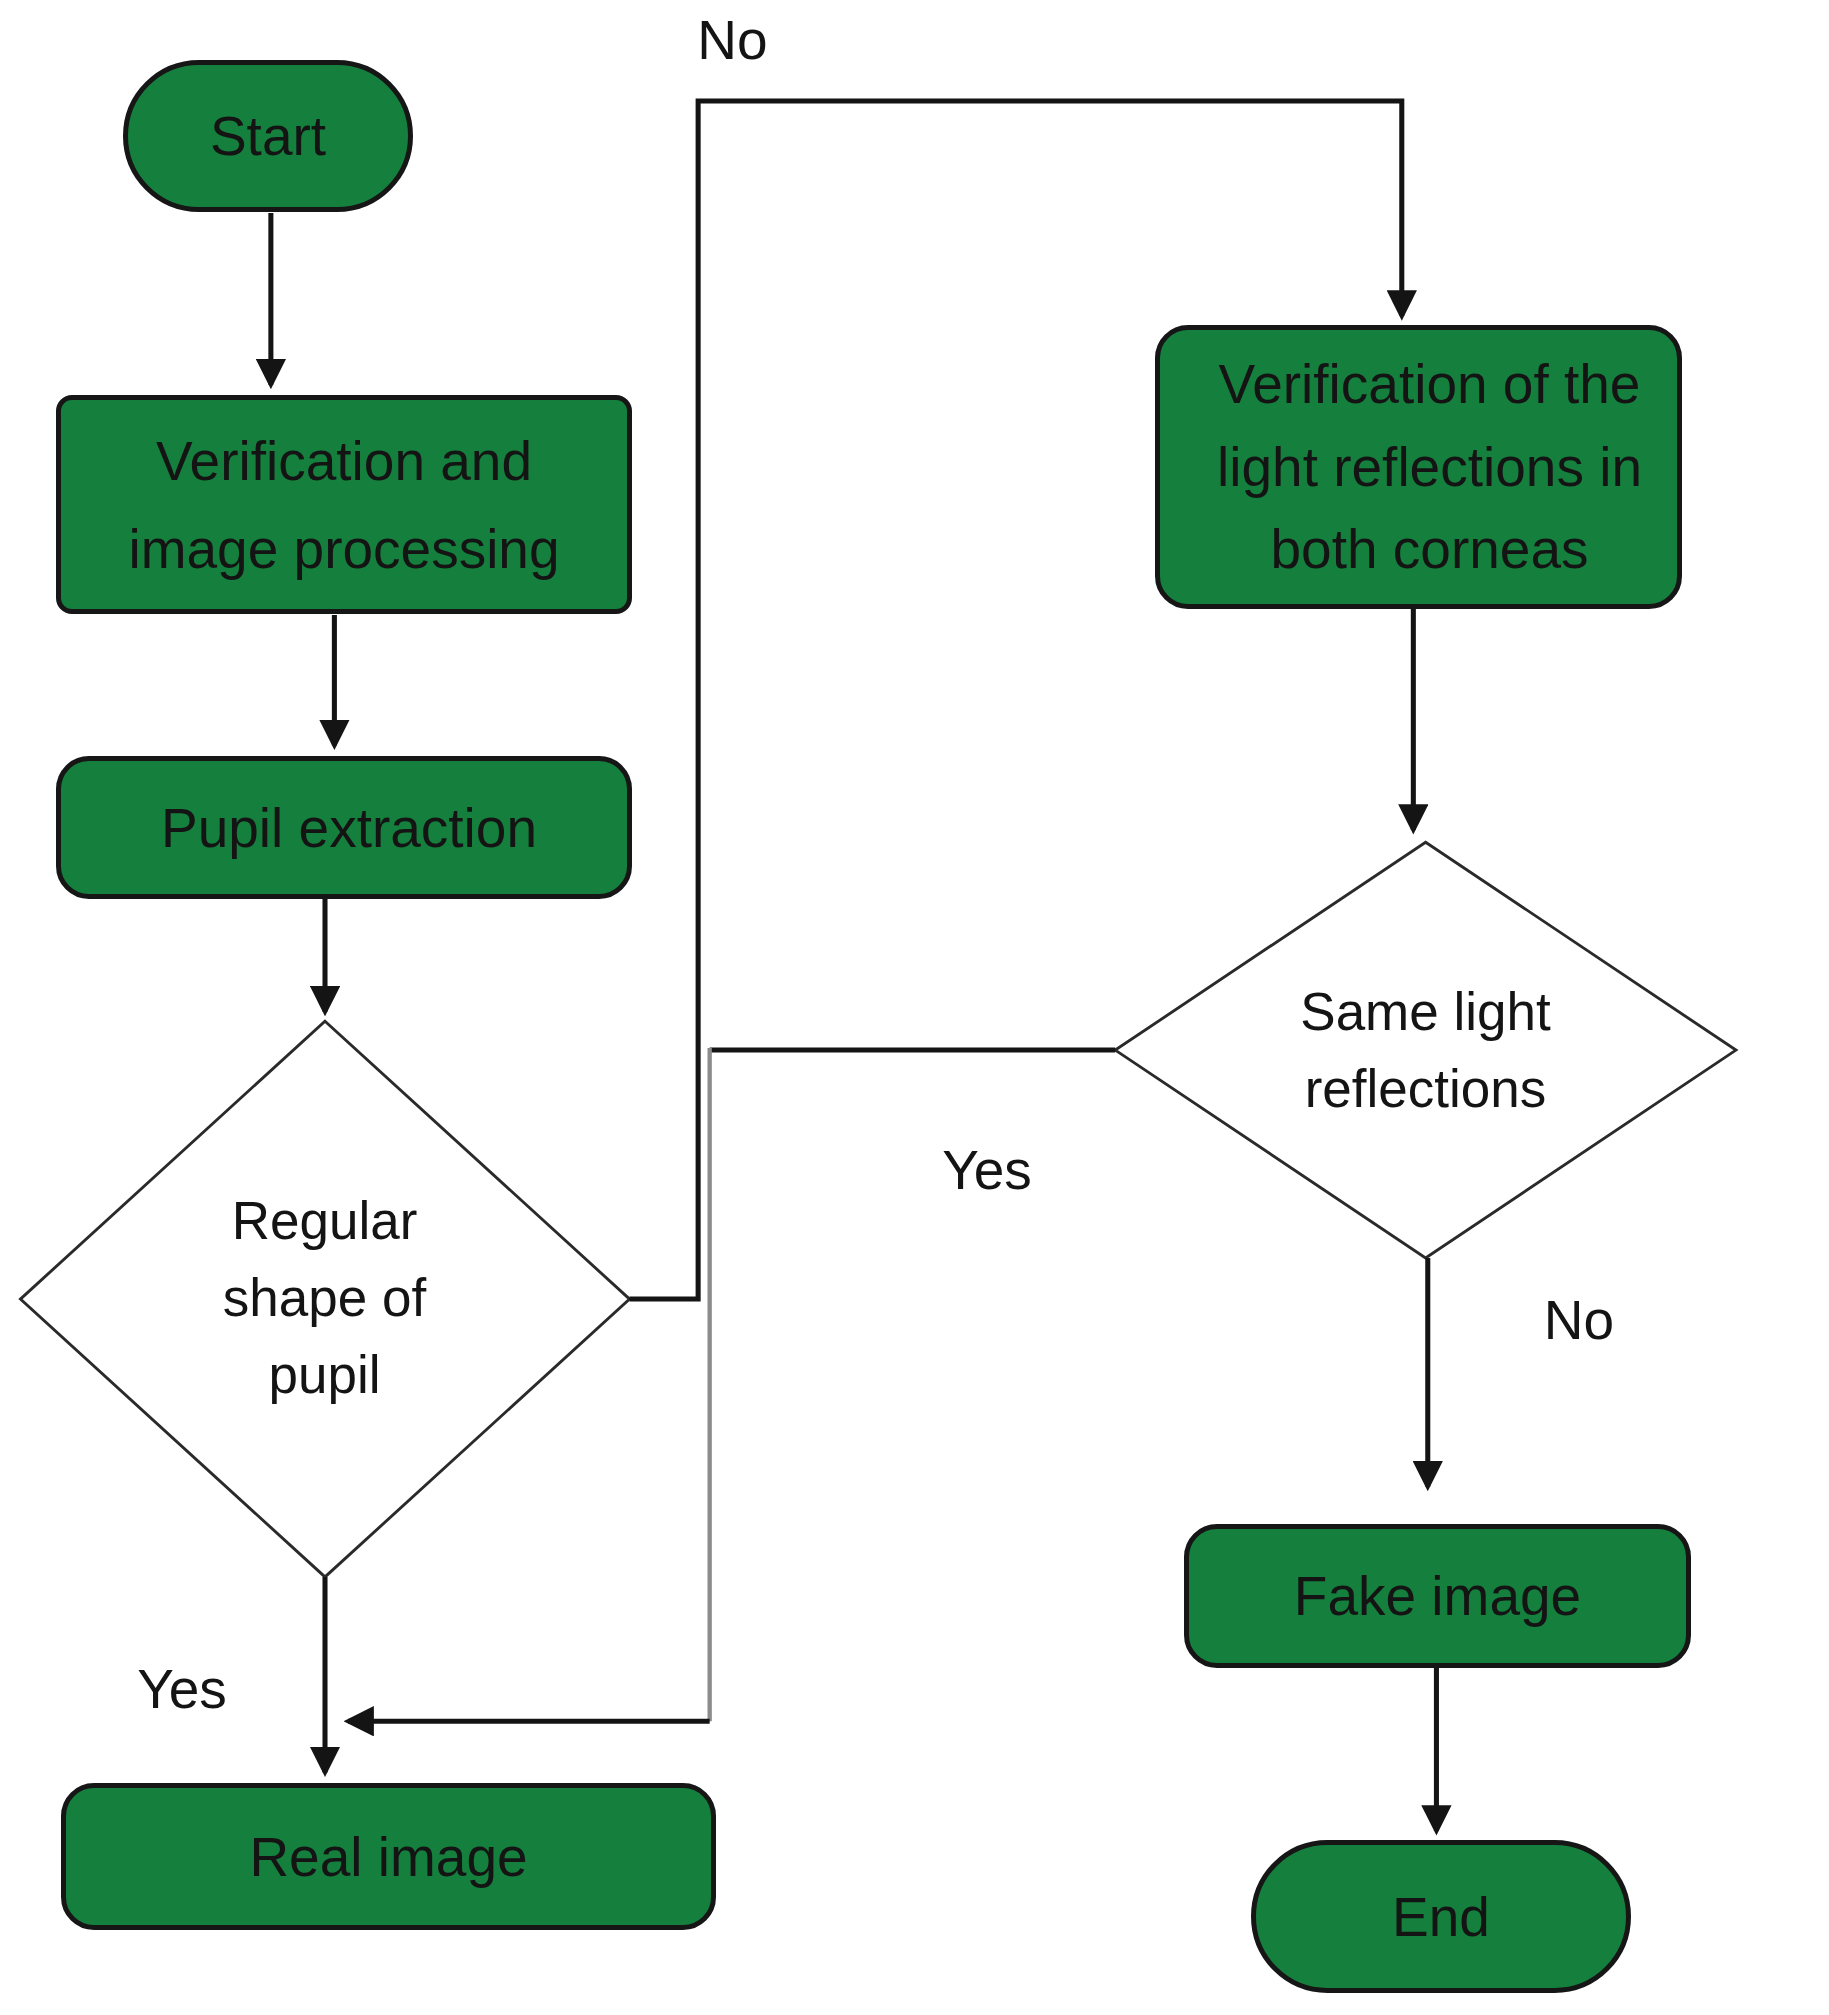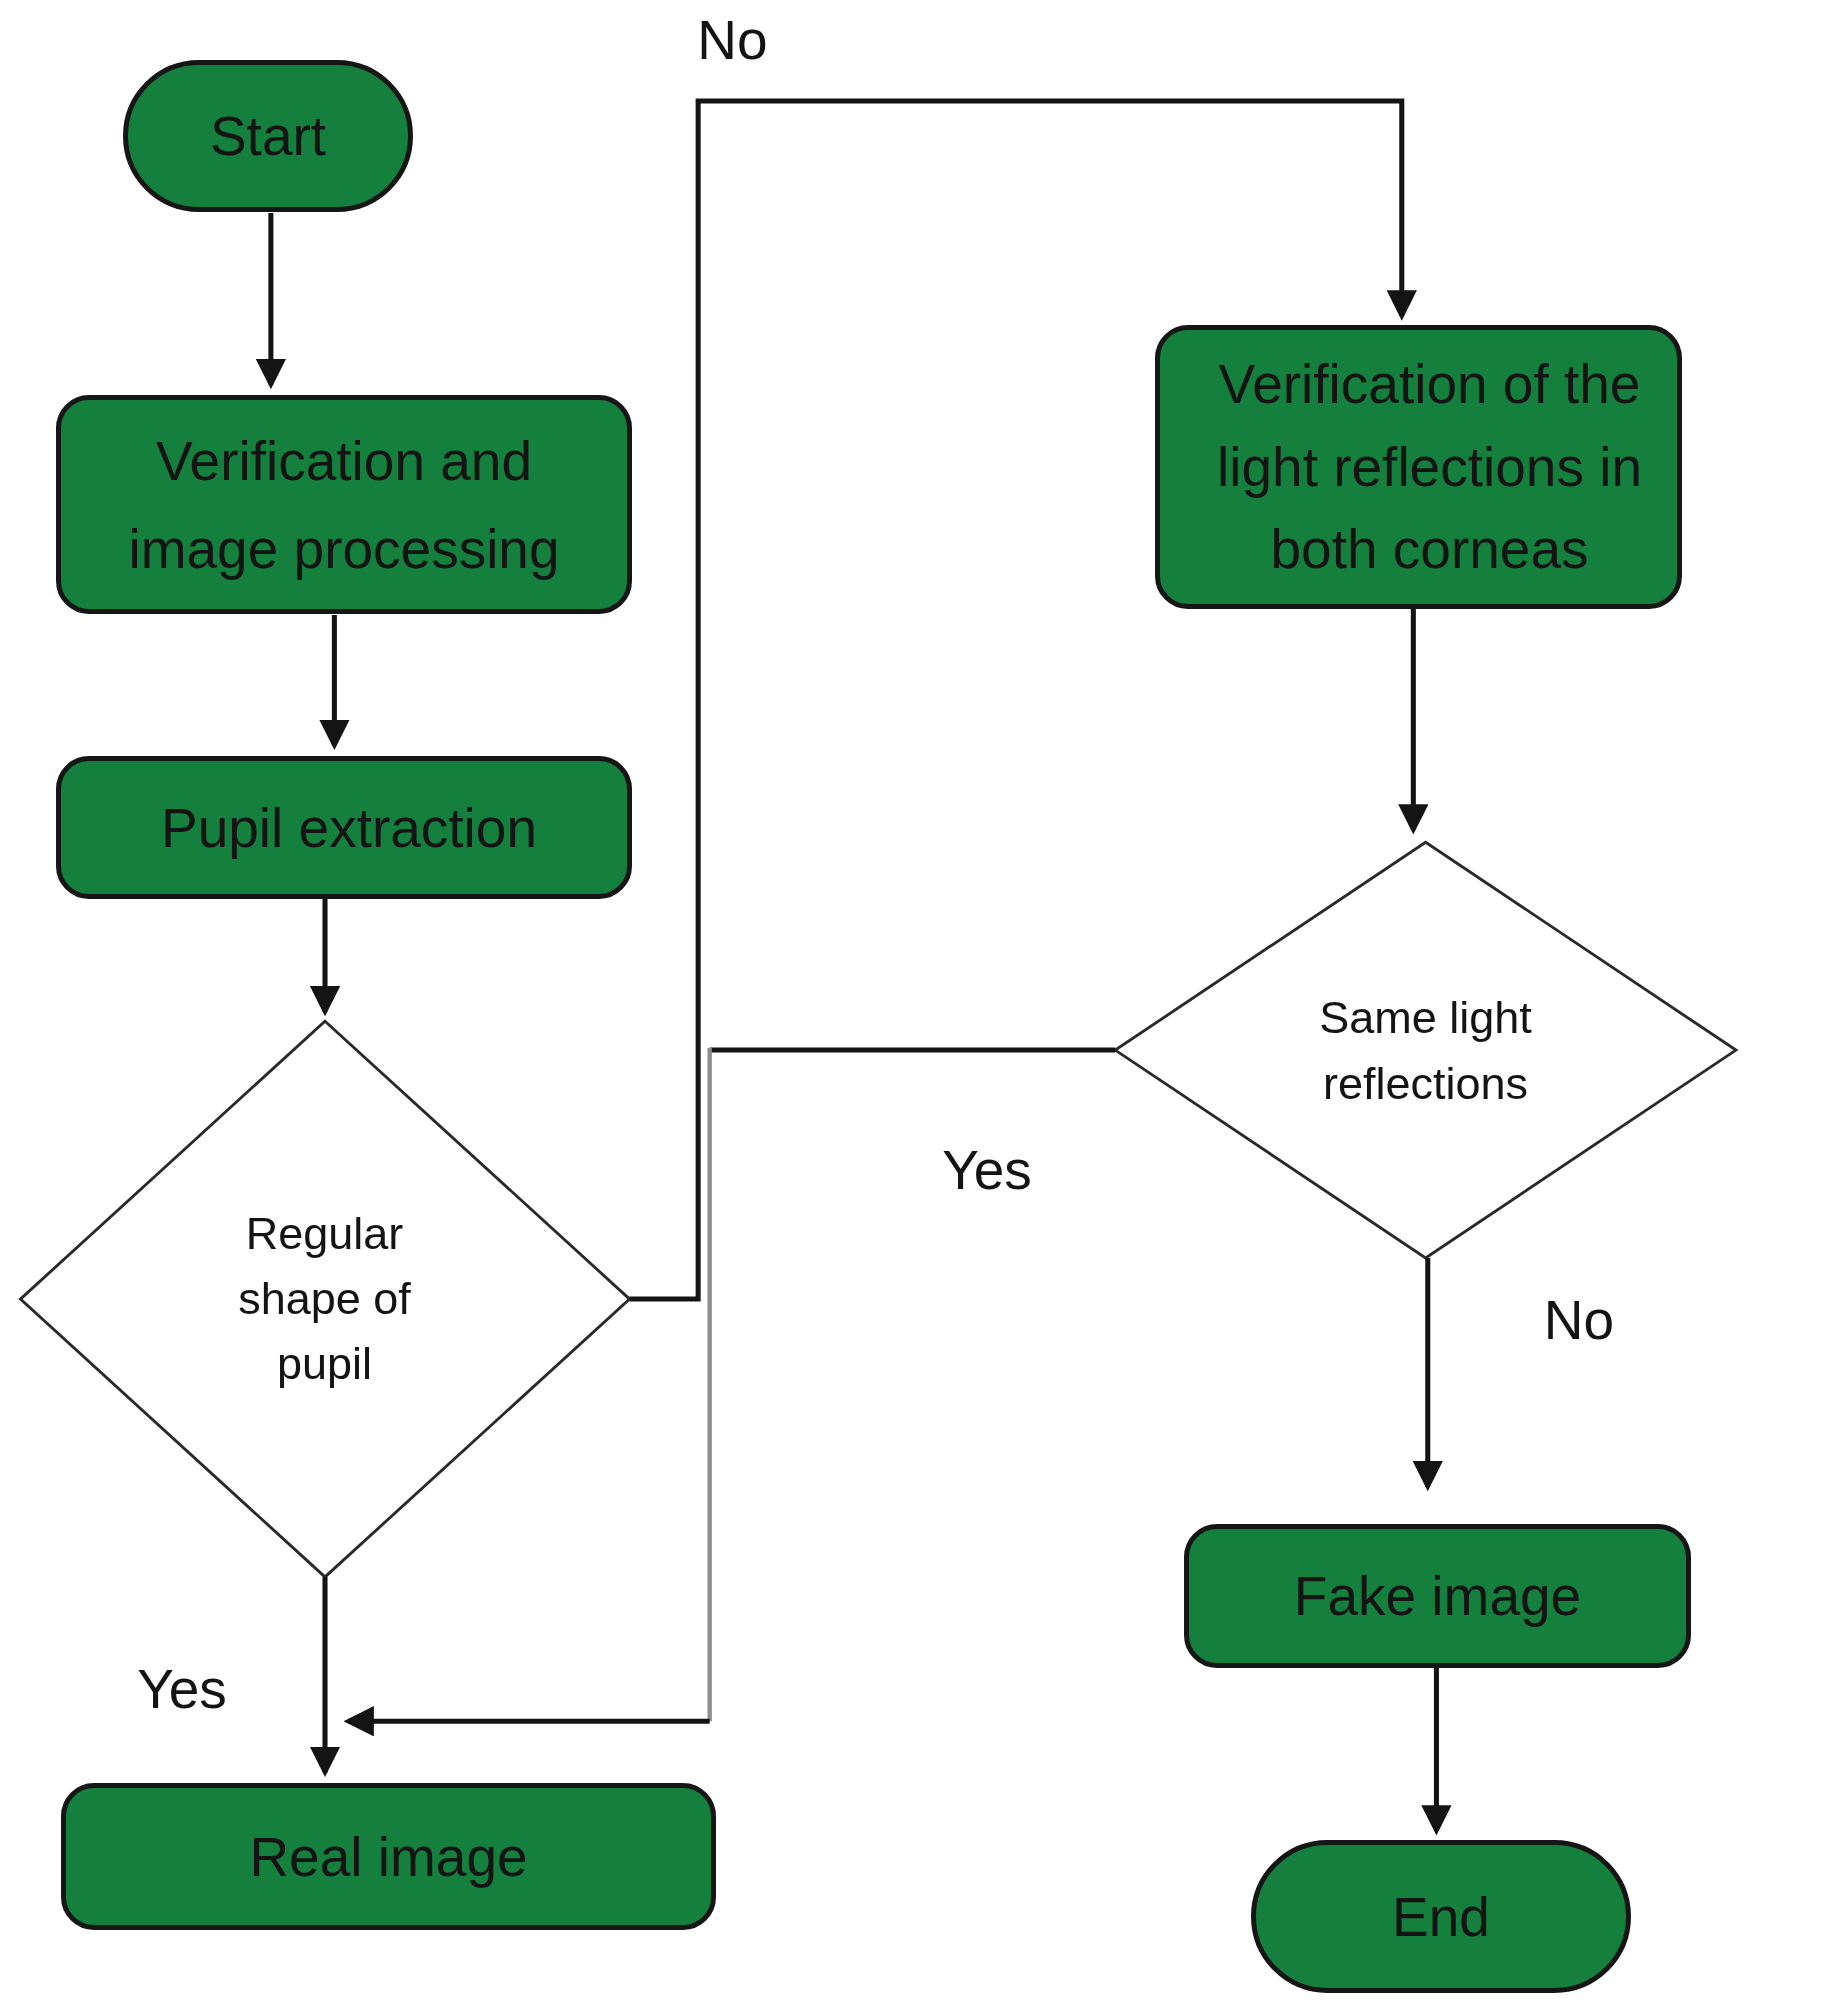--- a/index.html
+++ b/index.html
@@ -20,21 +20,21 @@
     text-align:center;
     font-size:55px;
     line-height:1.6;
     white-space:nowrap;
   }
   .stadium{border-radius:87px;}
   .process{border-radius:33px;}
   .diamond-text{
     position:absolute;
     display:flex;flex-direction:column;align-items:center;justify-content:center;
-    text-align:center;font-size:45px;line-height:1.45;white-space:nowrap;
+    text-align:center;font-size:53px;line-height:1.45;white-space:nowrap;
     background:transparent;border:none;
   }
   .edge-label{
     position:absolute;
     display:flex;align-items:center;justify-content:center;
     font-size:55px;
     white-space:nowrap;
   }
   .tr-box{line-height:1.5;}
 </style>
@@ -71,21 +71,21 @@
 
     <path d="M1978 1743 V2060" fill="none" stroke="#141414" stroke-width="7" marker-end="url(#arr)"></path>
 
     <path d="M1990 2275 V2537" fill="none" stroke="#141414" stroke-width="7" marker-end="url(#arr)"></path>
   </svg>
 
   <div class="node stadium" style="left:123px;top:60px;width:290px;height:152px;">
     <span>Start</span>
   </div>
 
-  <div class="node process" style="left:56px;top:395px;width:576px;height:219px;">
+  <div class="node process" style="left:56px;top:395px;width:576px;height:219px;border-radius:16px;">
     <span>Verification and</span>
     <span>image processing</span>
   </div>
 
   <div class="node process" style="left:56px;top:756px;width:576px;height:143px;padding-left:10px;">
     <span>Pupil extraction</span>
   </div>
 
   <div class="diamond-text" style="left:180px;top:1176px;width:289px;height:245px;">
     <span>Regular</span>

